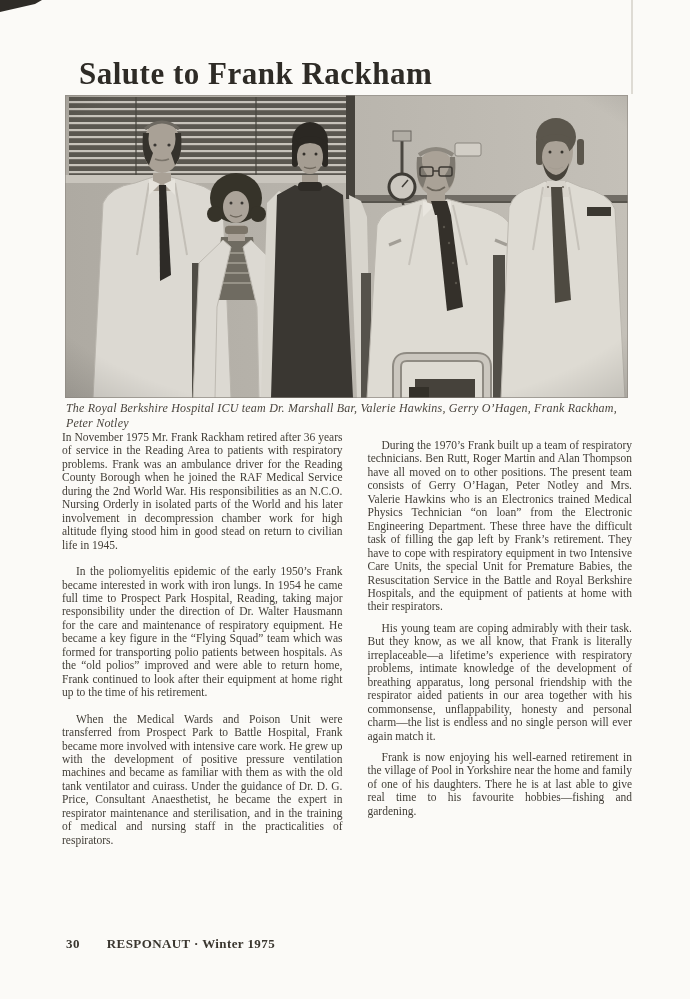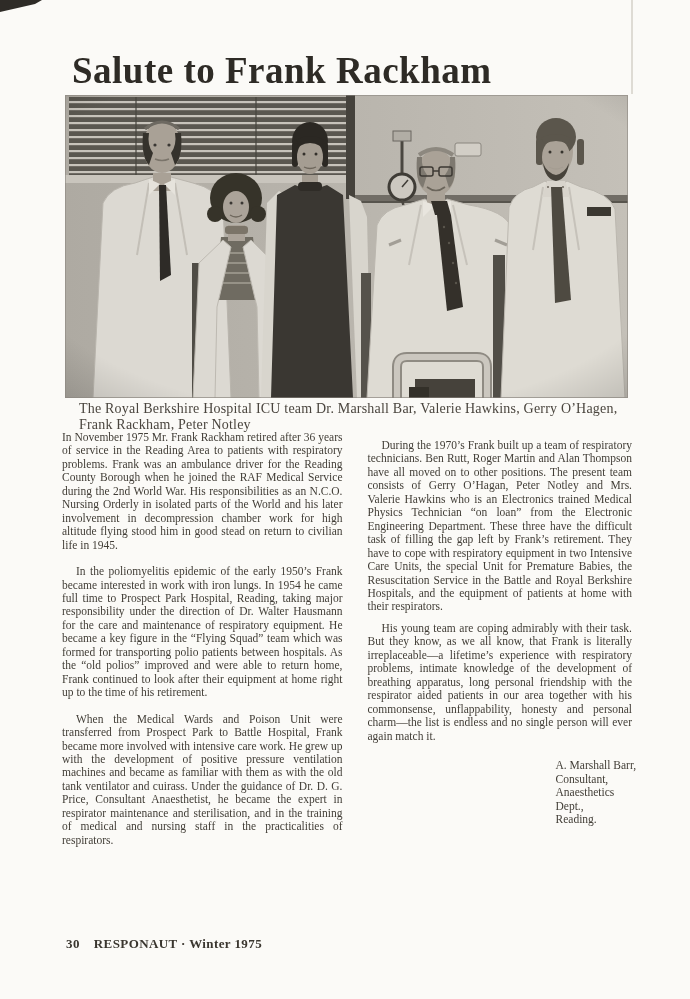--- a/index.html
+++ b/index.html
@@ -9,48 +9,48 @@
     font-family:"Liberation Serif", serif;
     position:relative;
     color:#3f3b34;
     overflow:hidden;
   }
   .page{position:absolute;inset:0;}
   .corner-mark{position:absolute;left:0;top:0;}
   .scan-line{position:absolute;left:631px;top:0;width:2px;height:94px;background:#dedbd4;}
   .title{
     position:absolute;left:67px;top:44px;width:560px;
-    font-size:37px;font-weight:700;letter-spacing:0.5px;
-    color:#2e2b26;margin:5px;
+    font-size:31px;font-weight:700;letter-spacing:0.5px;
+    color:#2e2b26;margin:12px;
   }
   .photo-wrap{position:absolute;left:65px;top:95px;width:563px;height:303px;margin:0;}
   .photo-wrap svg{display:block;}
   .caption{
-    position:absolute;left:79px;top:401px;width:562px;
-    font-size:14px;color:#4a453e;letter-spacing:0.2px;
+    position:absolute;left:66px;top:401px;width:562px;
+    font-style:italic;font-size:12px;color:#4a453e;letter-spacing:0.2px;
   }
   .columns{
     position:absolute;left:62px;top:431px;width:578px;
     display:flex;gap:17px;
     font-size:11.5px;line-height:13.45px;text-align:justify;
     color:#413d36;
     font-family:Liberation Serif, serif;
   }
   .col{width:285px;}
   .col p{margin:0;}
   .col-left p{margin-bottom:13px;}
   .col-left p:first-child{text-indent:0;}
   .col-left p{text-indent:14px;}
   .col-right p{text-indent:14px;margin:8px;}
   .signature{margin-top:16px;padding-left:196px;line-height:13.6px;text-align:left;}
   .footer{
     position:absolute;left:66px;top:936px;width:500px;
     font-weight:700;font-size:13px;color:#3a362f;letter-spacing:0.4px;
   }
-  .footer .issue{margin-left:14px;}
+  .footer .issue{margin-left:27px;}
 </style>
 </head>
 <body>
 
 <div class="page">
 
   <svg class="corner-mark" width="46" height="14" viewBox="0 0 46 14">
     <polygon points="0,0 42,0 35,4 0,12" fill="#2e2b27"></polygon>
   </svg>
   <div class="scan-line"></div>
@@ -236,26 +236,21 @@
 
   <div class="columns">
     <div class="col col-left">
       <p>In November 1975 Mr. Frank Rackham retired after 36 years of service in the Reading Area to patients with respiratory problems. Frank was an ambulance driver for the Reading County Borough when he joined the RAF Medical Service during the 2nd World War. His responsibilities as an N.C.O. Nursing Orderly in isolated parts of the World and his later involvement in decompression chamber work for high altitude flying stood him in good stead on return to civilian life in 1945.</p>
       <p>In the poliomyelitis epidemic of the early 1950’s Frank became interested in work with iron lungs. In 1954 he came full time to Prospect Park Hospital, Reading, taking major responsibility under the direction of Dr. Walter Hausmann for the care and maintenance of respiratory equipment. He became a key figure in the “Flying Squad” team which was formed for transporting polio patients between hospitals. As the “old polios” improved and were able to return home, Frank continued to look after their equipment at home right up to the time of his retirement.</p>
       <p>When the Medical Wards and Poison Unit were transferred from Prospect Park to Battle Hospital, Frank became more involved with intensive care work. He grew up with the development of positive pressure ventilation machines and became as familiar with them as with the old tank ventilator and cuirass. Under the guidance of Dr. D. G. Price, Consultant Anaesthetist, he became the expert in respirator maintenance and sterilisation, and in the training of medical and nursing staff in the practicalities of respirators.</p>
     </div>
     <div class="col col-right">
       <p>During the 1970’s Frank built up a team of respiratory technicians. Ben Rutt, Roger Martin and Alan Thompson have all moved on to other positions. The present team consists of Gerry O’Hagan, Peter Notley and Mrs. Valerie Hawkins who is an Electronics trained Medical Physics Technician “on loan” from the Electronic Engineering Department. These three have the difficult task of filling the gap left by Frank’s retirement. They have to cope with respiratory equipment in two Intensive Care Units, the special Unit for Premature Babies, the Resuscitation Service in the Battle and Royal Berkshire Hospitals, and the equipment of patients at home with their respirators.</p>
       <p>His young team are coping admirably with their task. But they know, as we all know, that Frank is literally irreplaceable—a lifetime’s experience with respiratory problems, intimate knowledge of the development of breathing apparatus, long personal friendship with the respirator aided patients in our area together with his commonsense, unflappability, honesty and personal charm—the list is endless and no single person will ever again match it.</p>
-      <div class="signature">
-        <div>A. Marshall Barr,</div>
-        <div>Consultant,</div>
-        <div>Anaesthetics Dept.,</div>
-        <div>Reading.</div>
-      </div>
+      <p>Frank is now enjoying his well-earned retirement in the village of Pool in Yorkshire near the home and family of one of his daughters. There he is at last able to give real time to his favourite hobbies—fishing and gardening.</p>
     </div>
   </div>
 
   <div class="footer">
     <span>30</span><span class="issue">RESPONAUT · Winter 1975</span>
   </div>
 
 </div>
 
 </body></html>

